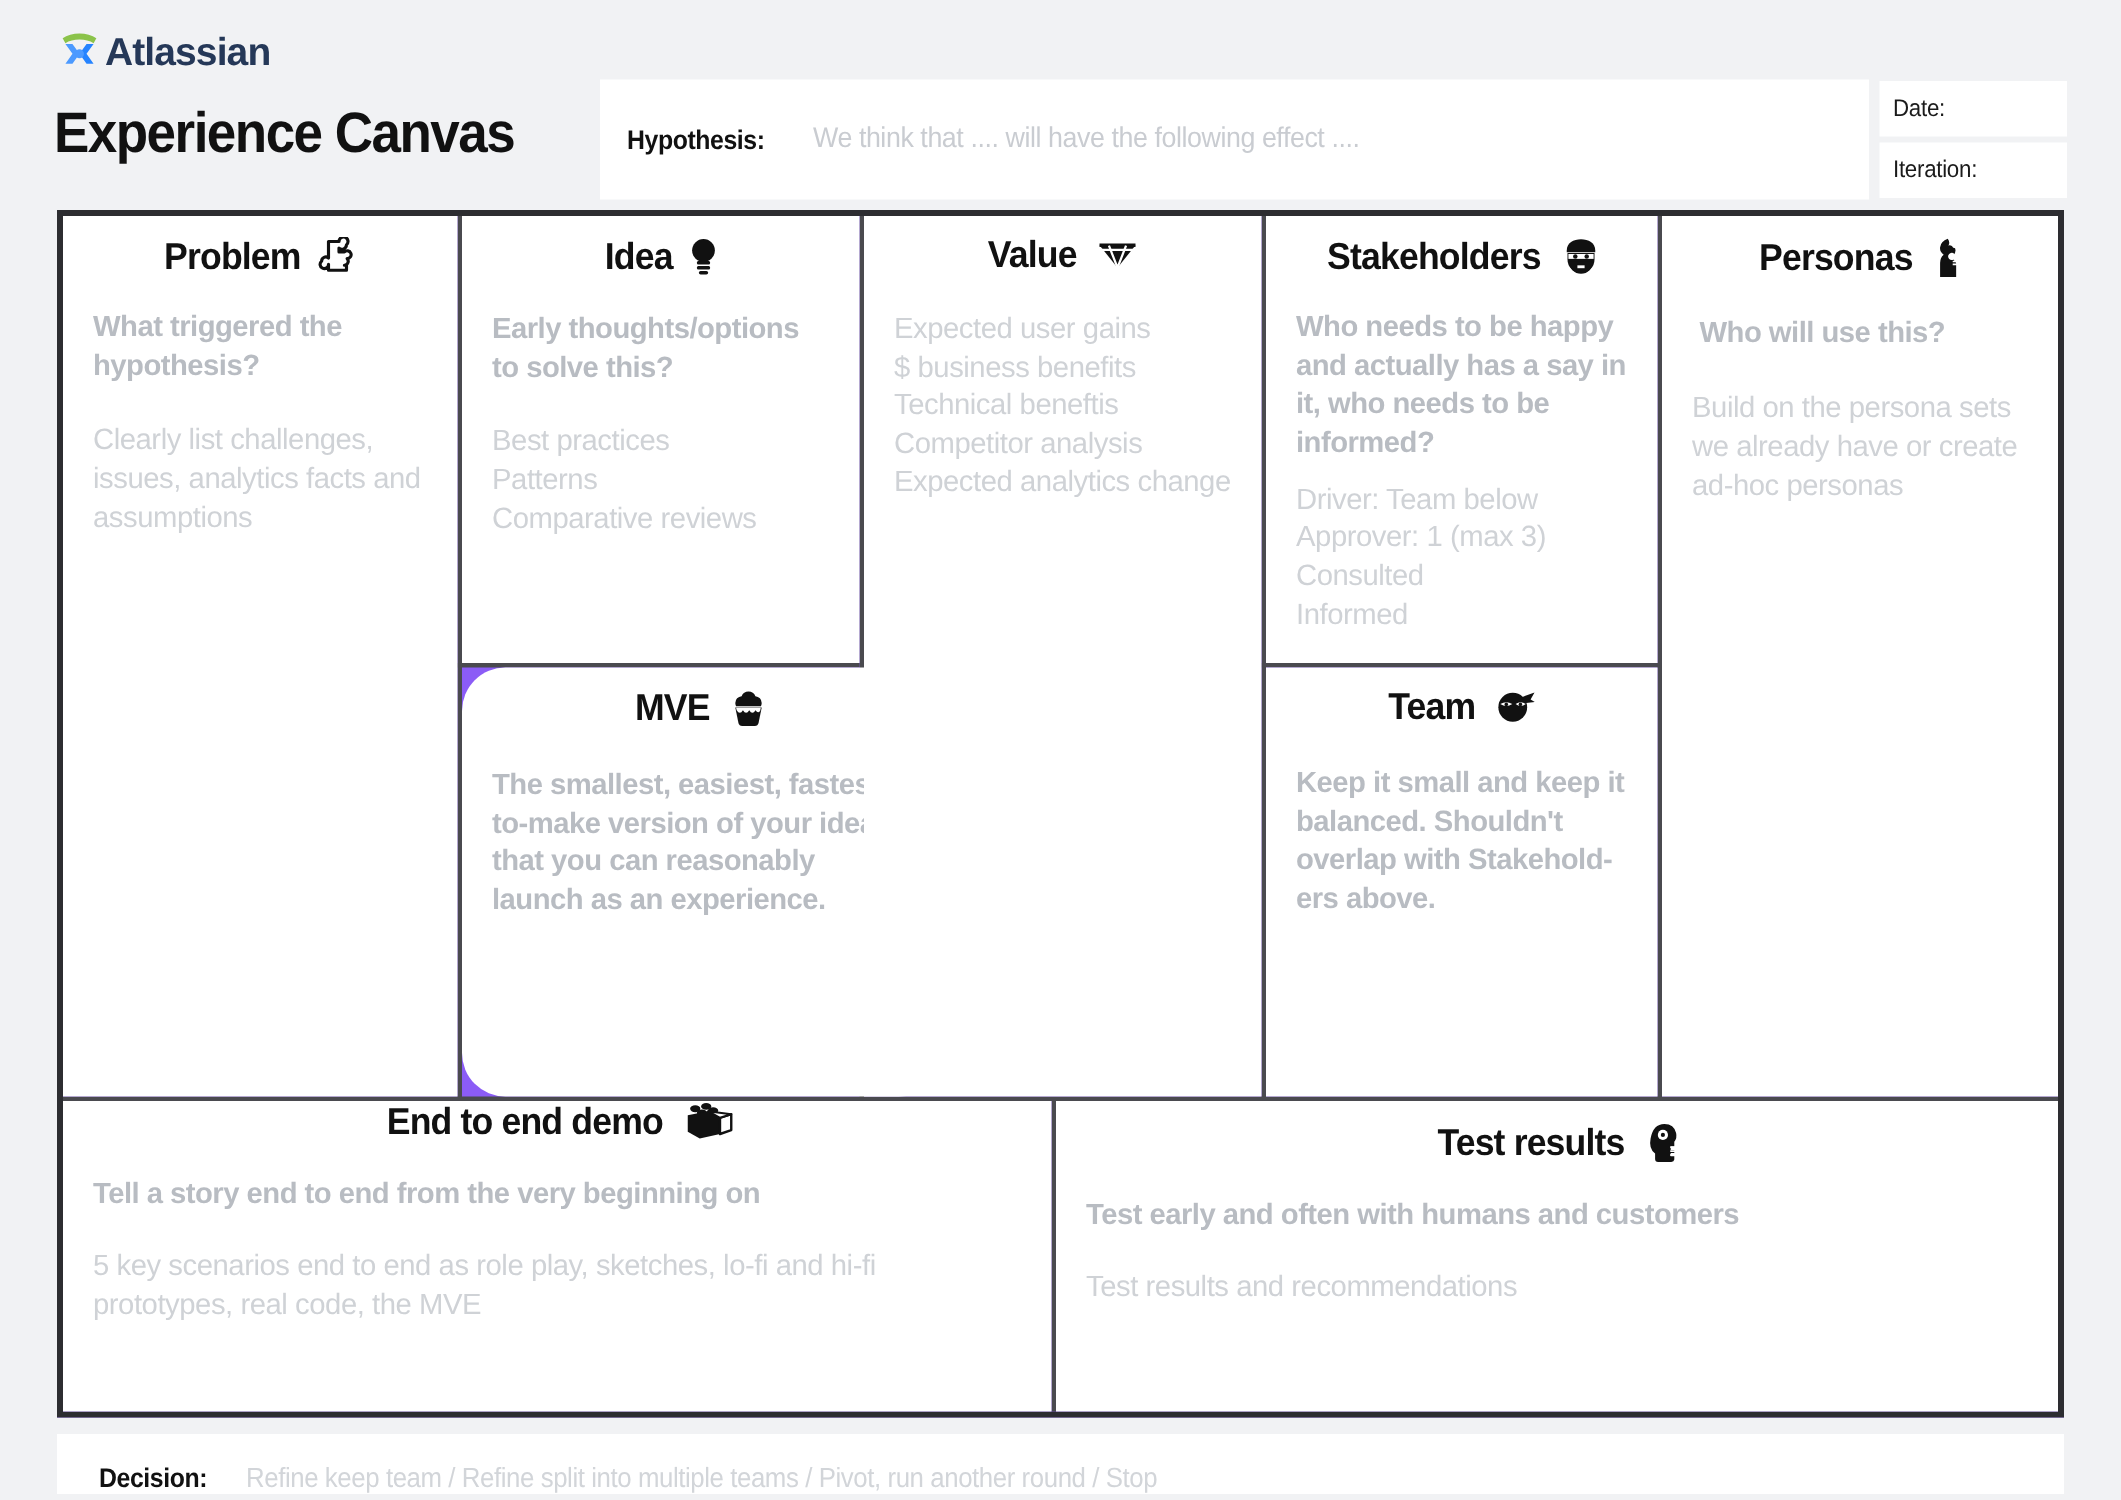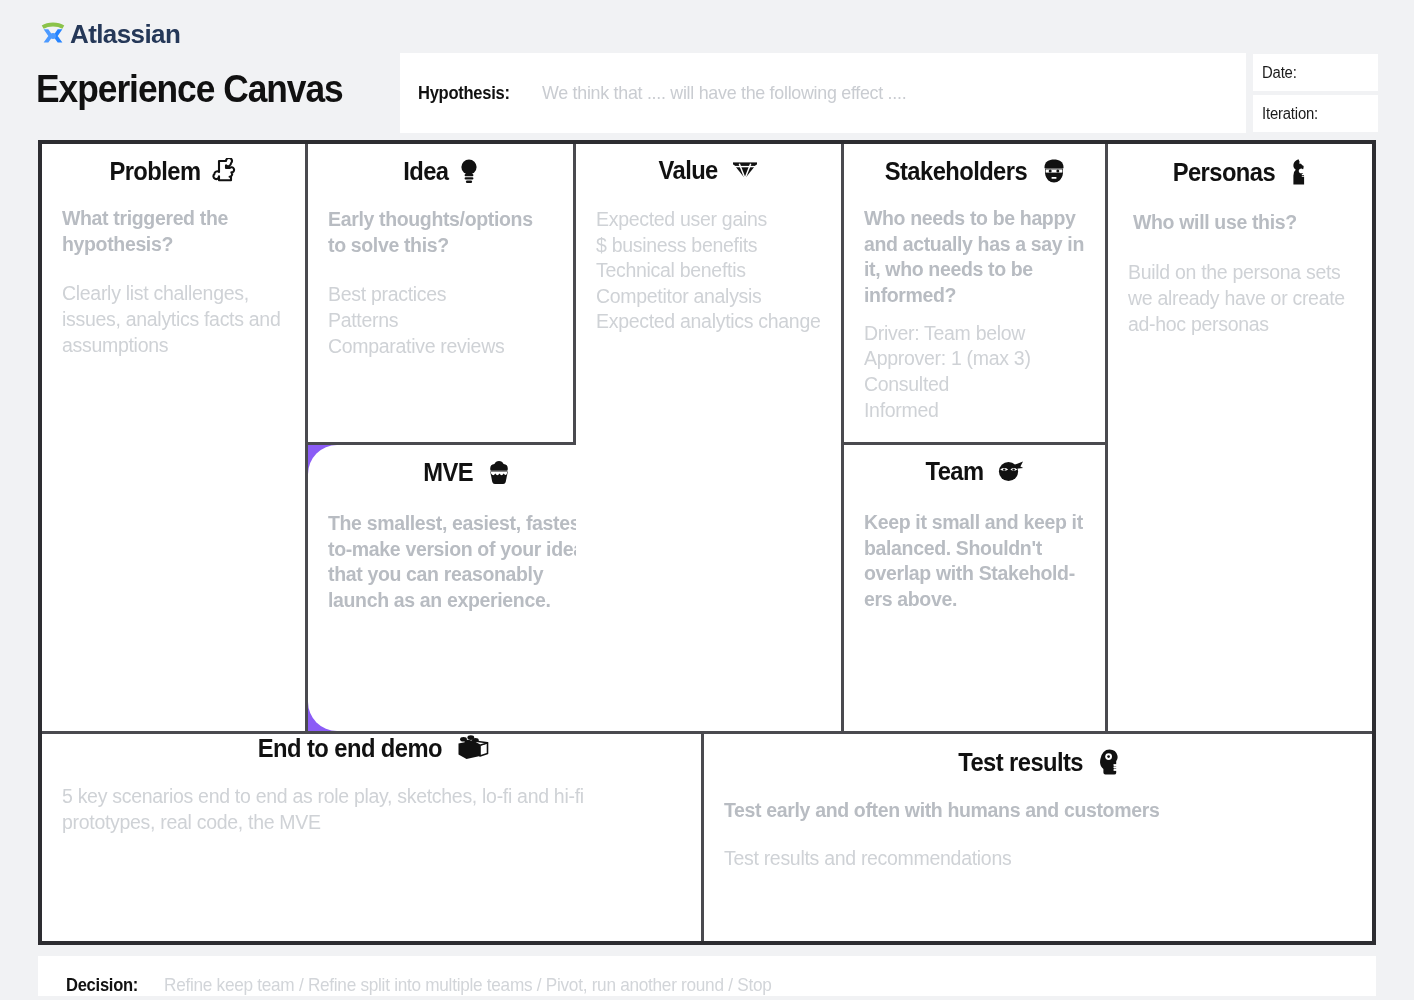--- a/index.html
+++ b/index.html
@@ -381,20 +381,23 @@
             <ellipse cx="14.8" cy="3.6" rx="3.4" ry="2.3" fill="#111"></ellipse>
             <ellipse cx="12" cy="8" rx="3.4" ry="2.3" fill="#111"></ellipse>
             <ellipse cx="19.4" cy="6.4" rx="3.4" ry="2.3" fill="#111"></ellipse>
             <path d="M2.5 9.5 L16 6.8 L24 11.2 L24 22 L10.5 25 L2.5 20.5 Z" fill="#111"></path>
             <path d="M24 11.2 L31.5 8.8 L31.5 19.4 L24 22 Z" fill="#fff" stroke="#111" stroke-width="1.6" stroke-linejoin="round"></path>
             <path d="M16 6.8 L31.5 8.8 L24 11.2 Z" fill="#fff" stroke="#111" stroke-width="1.4" stroke-linejoin="round"></path>
           </svg>
         </span>
       </div>
       <div style="padding:0 20px;">
+          <div class="lead" style="margin-top:22px;">Tell a story end to end from the very beginning on</div>
+        </div>
+      <div style="padding:0 20px;">
           <div class="body" style="margin-top:22px;">5 key scenarios end to end as role play, sketches, lo-fi and hi-fi prototypes, real code, the MVE</div>
         </div>
     </div>
 
     <div class="cell" style="left:662px; top:590px; width:668px; height:207px;">
       <div class="cell-title" style="margin-top:14px;">
         <span class="t">Test results</span>
         <span>
           <svg width="24" height="28" viewBox="0 0 24 28">
             <path d="M12.6 1.4 q6.4 0 7.8 6 q0.8 3.4 -1.2 5.8 v3.2 h-2.4 v2.2 h2.4 v2 h-2.4 v2.2 h2.4 v2.2 q-0.2 1.6 -2 1.6 H8.4 q-2 0 -2 -2 v-3.6 Q2 17.8 3.4 11 Q5.2 1.4 12.6 1.4 Z" fill="#111"></path>

